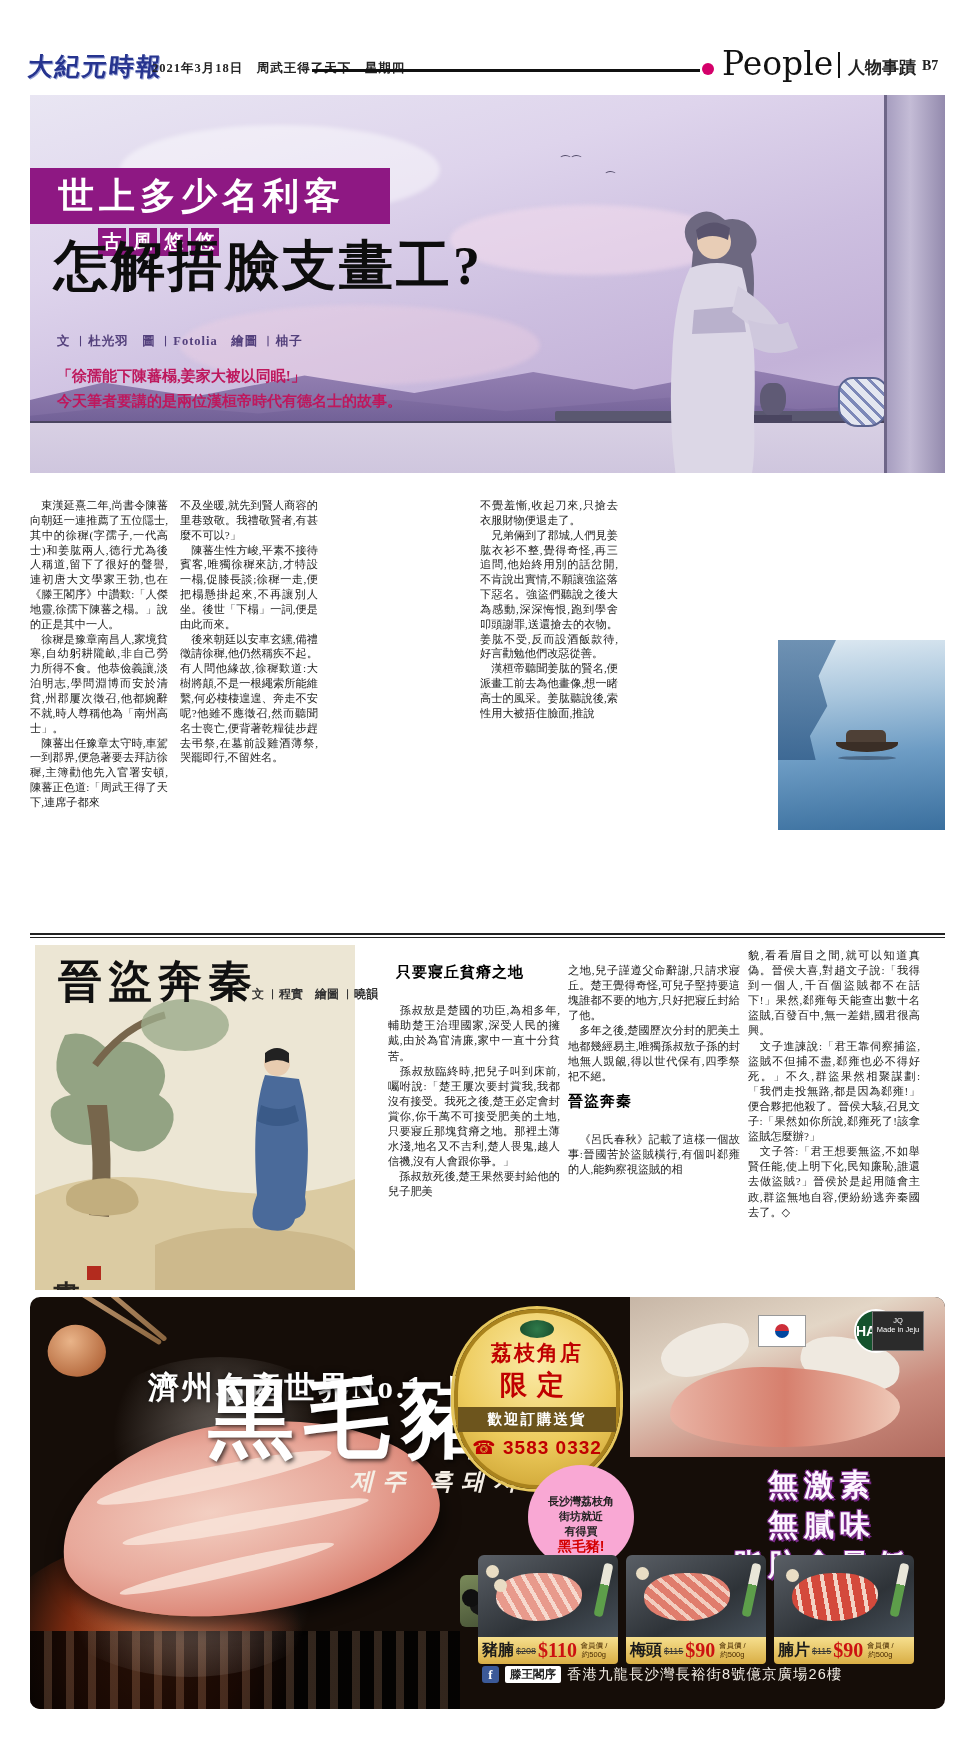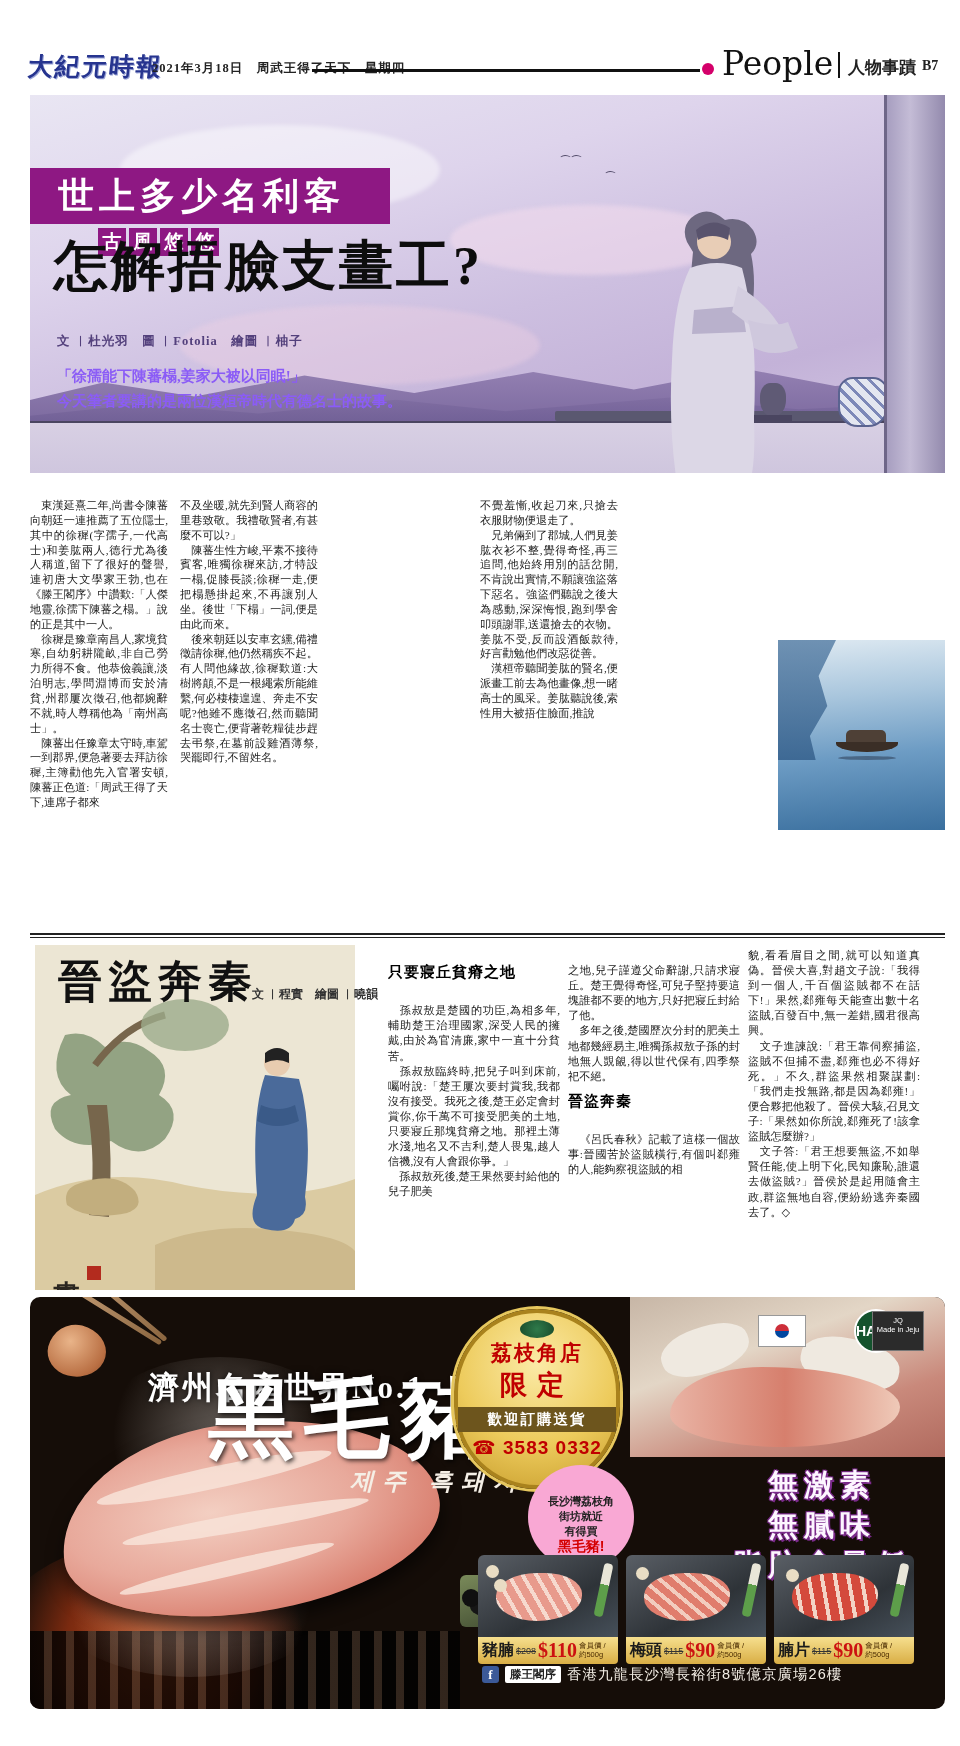--- a/index.html
+++ b/index.html
@@ -34,21 +34,21 @@
   .pillar{position:absolute;right:0;top:0;width:58px;height:100%;
           background:linear-gradient(90deg,#a79ec0,#c4bcd6 40%,#938aad);border-left:3px solid #6e6688;}
   .bird{position:absolute;color:#57506e;font-size:11px;font-weight:bold;}
   .col-badge{left:68px;top:133px;display:flex;gap:3px;}
   .col-badge span{display:block;width:28px;height:28px;background:#8e1883;color:#fff;
                   font-size:19px;font-weight:bold;line-height:28px;text-align:center;}
   .kicker{left:30px;top:168px;width:360px;height:56px;background:#8e1883;color:#fff;
           font-size:36px;font-weight:bold;line-height:56px;padding-left:28px;letter-spacing:5px;box-sizing:border-box;}
   .headline{left:54px;top:230px;font-size:54px;font-weight:bold;color:#0d0d0d;letter-spacing:3px;}
   .byline{left:57px;top:333px;font-size:12.5px;color:#53407c;font-weight:bold;letter-spacing:1px;}
-  .lede{left:57px;top:364px;font-size:15px;font-weight:bold;color:#8b5cf6;line-height:25px;white-space:pre-line;}
+  .lede{left:57px;top:364px;font-size:15px;font-weight:bold;color:#be185d;line-height:25px;white-space:pre-line;}
 
   
   .bodycol{top:498px;width:138px;height:428px;font-size:11.2px;line-height:14.85px;
            text-align:justify;color:#1c1c1c;white-space:pre-line;overflow:hidden;}
   .poem{left:788px;top:505px;width:160px;font-size:12.5px;font-weight:bold;color:#222;
         line-height:16.5px;white-space:pre-line;}
   .river{left:778px;top:640px;width:167px;height:190px;overflow:hidden;
          background:linear-gradient(175deg,#dfeaf2 0%,#a9c6dd 30%,#6d9cc4 60%,#3a6f9e 100%);}
   .cliff{position:absolute;left:0;top:0;width:58px;height:120px;opacity:.85;
          background:linear-gradient(#5b82a8,#35608c);
@@ -59,21 +59,21 @@
   .boat-reflect{position:absolute;left:60px;top:116px;width:58px;height:4px;background:rgba(30,40,60,.45);border-radius:50%;}
 
   .divider{left:30px;top:933px;width:915px;height:5px;border-top:2px solid #222;border-bottom:1px solid #222;box-sizing:border-box;}
 
   
   .illus{left:35px;top:945px;width:320px;height:345px;overflow:hidden;background:#ece6d4;}
   .second-title{left:58px;top:952px;font-size:44px;font-weight:bold;color:#111;letter-spacing:6px;}
   .second-byline{left:252px;top:986px;font-size:12px;color:#333;font-weight:bold;}
   .scol{top:948px;width:172px;height:342px;font-size:11.2px;line-height:15.1px;text-align:justify;
         color:#1c1c1c;white-space:pre-line;overflow:hidden;}
-  .subhead{font-size:15px;font-weight:bold;color:#000;letter-spacing:1px;margin:2px 0 8px 0;white-space:normal;}
+  .subhead{font-size:15px;font-weight:bold;color:#000;letter-spacing:1px;margin:2px 0 8px 8px;white-space:normal;}
   .subhead2{font-size:15px;font-weight:bold;color:#000;letter-spacing:1px;margin:10px 0 8px 0;}
   .callig{position:absolute;left:14px;bottom:14px;display:flex;gap:4px;
           font-size:26px;font-weight:bold;color:#2a2620;writing-mode:vertical-rl;letter-spacing:4px;}
   .seal{position:absolute;left:52px;bottom:10px;width:14px;height:14px;background:#b32b1e;}
 
   
   .ad{left:30px;top:1297px;width:915px;height:412px;background:#150d08;border-radius:10px;overflow:hidden;
       font-family:"Liberation Sans","DejaVu Sans",sans-serif;}
   .fire{position:absolute;left:-40px;bottom:-50px;width:330px;height:220px;border-radius:50%;
         background:radial-gradient(circle,#c4501d 0%,#7a2a10 45%,rgba(20,10,6,0) 75%);}
@@ -129,21 +129,21 @@
   .pighead{position:absolute;left:2px;top:14px;width:18px;height:18px;background:#101010;border-radius:50%;}
   .card{top:258px;width:140px;}
   .card-photo{width:140px;height:82px;border-radius:6px 6px 0 0;overflow:hidden;position:relative;
               background:linear-gradient(150deg,#5a5f66,#2e3338 60%,#46505a);}
   .meat1{position:absolute;left:18px;top:18px;width:86px;height:48px;border-radius:50% 45% 55% 50%;
          background:repeating-linear-gradient(60deg,#e89a8c 0 8px,#f6d9ce 8px 12px);}
   .scallion{position:absolute;right:10px;top:8px;width:9px;height:54px;border-radius:4px;
             background:linear-gradient(#e9e6d8 40%,#5d9e4a 40%);transform:rotate(12deg);}
   .garlic{position:absolute;width:13px;height:13px;border-radius:50%;background:#e9ddc4;}
   .card-banner{width:140px;height:27px;background:linear-gradient(#f6df8e,#d9ae45);
-               border-radius:0 0 4px 4px;display:flex;align-items:center;padding:0 4px;box-sizing:border-box;gap:2px;}
+               border-radius:0 0 4px 4px;display:flex;align-items:center;padding:0 4px;box-sizing:border-box;gap:2px;text-align:center;}
   .p-name{font-size:16px;font-weight:bold;color:#1a1a1a;font-family:"Liberation Serif",serif;}
   .p-old{font-size:9px;color:#333;text-decoration:line-through;}
   .p-price{font-size:20px;font-weight:bold;color:#cc1111;font-family:"Liberation Serif",serif;}
   .p-unit{font-size:7.5px;color:#4a2b00;line-height:8.5px;width:30px;}
   .ad-footer{left:452px;top:368px;display:flex;align-items:center;gap:6px;}
   .fb{width:17px;height:17px;background:#3b5998;color:#fff;font-weight:bold;font-size:13px;
       text-align:center;line-height:17px;border-radius:3px;font-family:"Liberation Serif",serif;}
   .soc-label{background:#fff;color:#222;font-size:11.5px;font-weight:bold;padding:1px 5px;border-radius:2px;}
   .address{color:#f2ede4;font-size:14.5px;letter-spacing:1px;}
 </style>

